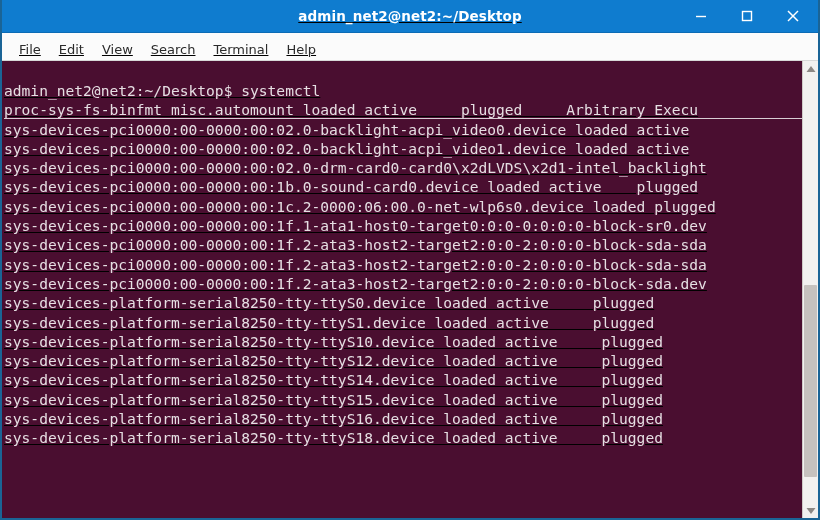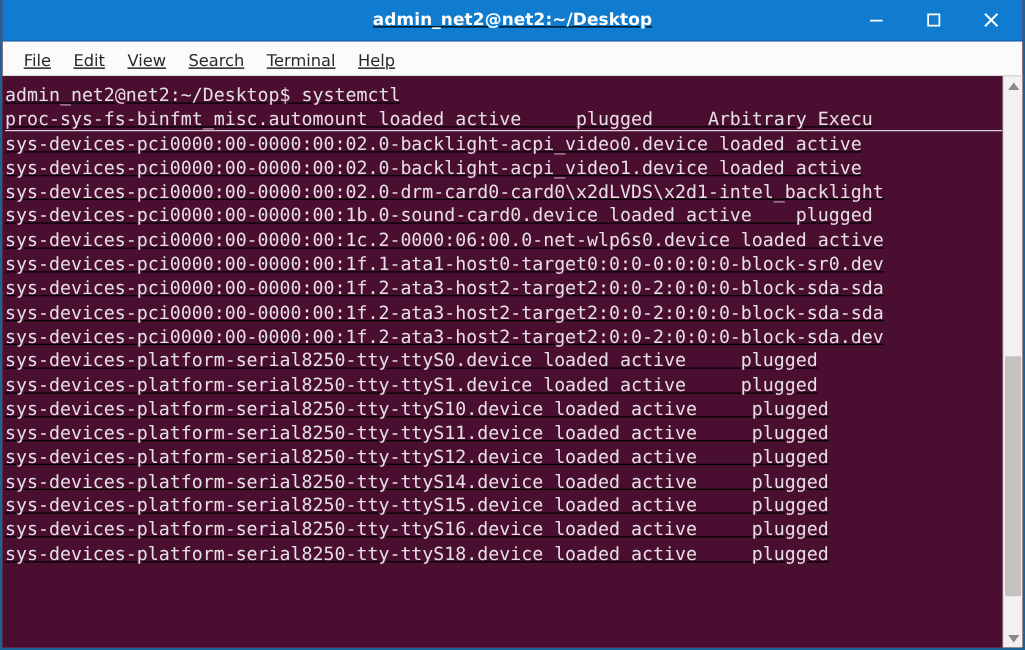--- a/index.html
+++ b/index.html
@@ -95,21 +95,21 @@
     display: flex;
     flex-direction: row;
     min-height: 0;
     background: #4a0e30;
   }
   #term {
     flex: 1 1 auto;
     position: relative;
     background: #4a0e30;
     overflow: hidden;
-    padding: 6px 0 0 2px;
+    padding: 20px 0 0 2px;
     box-sizing: border-box;
   }
   .line {
     font-family: "DejaVu Sans Mono", monospace;
     font-size: 14.6px;
     line-height: 19.3px;
     height: 19.3px;
     color: #e6dfe3;
     white-space: pre;
     letter-spacing: 0px;
@@ -208,29 +208,28 @@
   <div id="term-area">
 
     <div id="term">
       <div class="line">admin_net2@net2:~/Desktop$ systemctl</div>
       <div id="term-lines">
           <div class="line fullrule">proc-sys-fs-binfmt_misc.automount loaded active     plugged     Arbitrary Execu</div>
           <div class="line">sys-devices-pci0000:00-0000:00:02.0-backlight-acpi_video0.device loaded active</div>
           <div class="line">sys-devices-pci0000:00-0000:00:02.0-backlight-acpi_video1.device loaded active</div>
           <div class="line">sys-devices-pci0000:00-0000:00:02.0-drm-card0-card0\x2dLVDS\x2d1-intel_backlight</div>
           <div class="line">sys-devices-pci0000:00-0000:00:1b.0-sound-card0.device loaded active    plugged</div>
-          <div class="line">sys-devices-pci0000:00-0000:00:1c.2-0000:06:00.0-net-wlp6s0.device loaded active</div>
+          <div class="line">sys-devices-pci0000:00-0000:00:1c.2-0000:06:00.0-net-wlp6s0.device loaded plugged</div>
           <div class="line">sys-devices-pci0000:00-0000:00:1f.1-ata1-host0-target0:0:0-0:0:0:0-block-sr0.dev</div>
           <div class="line">sys-devices-pci0000:00-0000:00:1f.2-ata3-host2-target2:0:0-2:0:0:0-block-sda-sda</div>
           <div class="line">sys-devices-pci0000:00-0000:00:1f.2-ata3-host2-target2:0:0-2:0:0:0-block-sda-sda</div>
           <div class="line">sys-devices-pci0000:00-0000:00:1f.2-ata3-host2-target2:0:0-2:0:0:0-block-sda.dev</div>
           <div class="line">sys-devices-platform-serial8250-tty-ttyS0.device loaded active     plugged</div>
           <div class="line">sys-devices-platform-serial8250-tty-ttyS1.device loaded active     plugged</div>
           <div class="line">sys-devices-platform-serial8250-tty-ttyS10.device loaded active     plugged</div>
-          <div class="line">sys-devices-platform-serial8250-tty-ttyS11.device loaded active     plugged</div>
           <div class="line">sys-devices-platform-serial8250-tty-ttyS12.device loaded active     plugged</div>
           <div class="line">sys-devices-platform-serial8250-tty-ttyS14.device loaded active     plugged</div>
           <div class="line">sys-devices-platform-serial8250-tty-ttyS15.device loaded active     plugged</div>
           <div class="line">sys-devices-platform-serial8250-tty-ttyS16.device loaded active     plugged</div>
           <div class="line">sys-devices-platform-serial8250-tty-ttyS18.device loaded active     plugged</div>
         </div>
     </div>
 
     <div id="scrollbar">
       <div class="sb-arrow">

